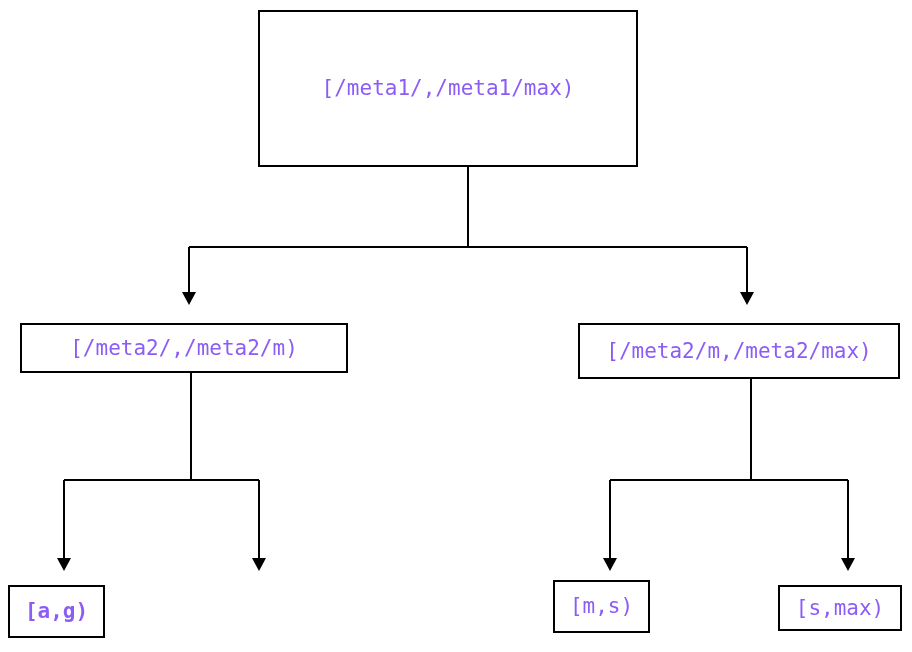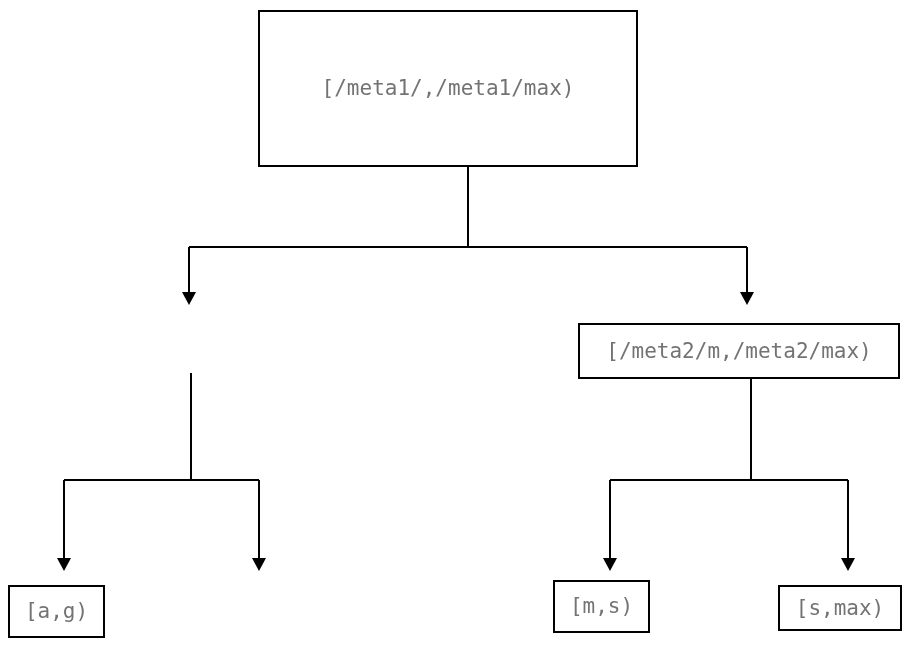--- a/index.html
+++ b/index.html
@@ -30,21 +30,21 @@
     box-sizing: border-box;
     background: #ffffff;
     border: 2px solid #000000;
     display: flex;
     align-items: center;
     justify-content: center;
     z-index: 2;
   }
   .node-label {
     font-family: "DejaVu Sans Mono", monospace;
-    color: #737373;
+    color: #8b5cf6;
     white-space: pre;
     letter-spacing: 0px;
     line-height: 1;
   }
   .node-root .node-label { font-size: 21px; }
   .node-mid  .node-label { font-size: 21px; }
   .node-leaf .node-label { font-size: 21px; }
 </style>
 </head>
 <body>
@@ -78,26 +78,29 @@
       <polygon points="252,558 266,558 259,571"></polygon>
       <polygon points="603,558 617,558 610,571"></polygon>
       <polygon points="841,558 855,558 848,571"></polygon>
     </g>
   </svg>
 
   <div class="node node-root" style="left:258px; top:10px; width:380px; height:157px;">
     <span class="node-label">[/meta1/,/meta1/max)</span>
   </div>
 
+  <div class="node node-mid" style="left:20px; top:323px; width:328px; height:50px;">
+    <span class="node-label">[/meta2/,/meta2/m)</span>
+  </div>
 
   <div class="node node-mid" style="left:578px; top:323px; width:322px; height:56px;">
     <span class="node-label">[/meta2/m,/meta2/max)</span>
   </div>
 
-  <div class="node node-leaf" style="left:8px; top:585px; width:97px; height:53px;">
+  <div class="node node-leaf" style="left:8px; top:585px; width:97px; height:53px;font-weight:bold;">
     <span class="node-label">[a,g)</span>
   </div>
 
 
   <div class="node node-leaf" style="left:553px; top:580px; width:97px; height:53px;">
     <span class="node-label">[m,s)</span>
   </div>
 
   <div class="node node-leaf" style="left:778px; top:585px; width:124px; height:46px;">
     <span class="node-label">[s,max)</span>

